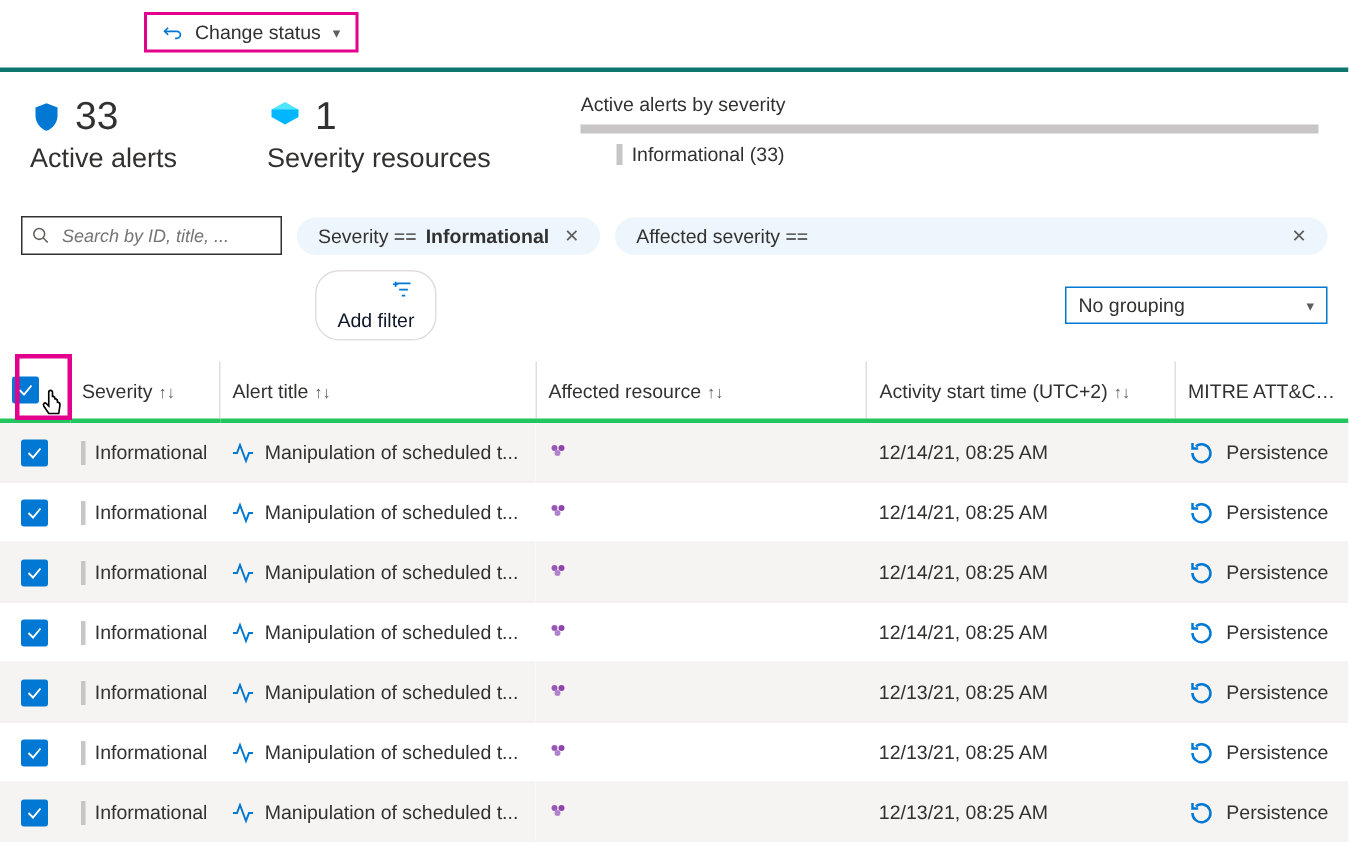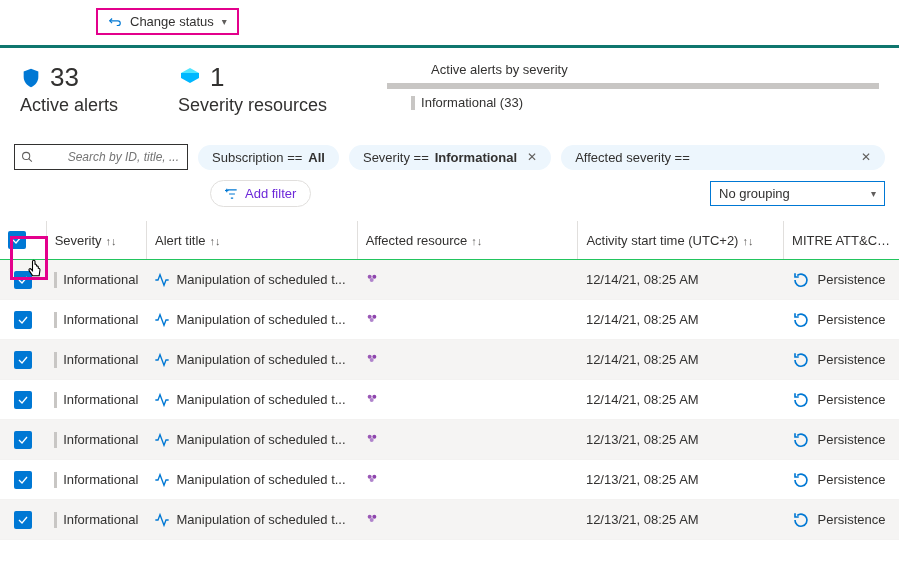--- a/index.html
+++ b/index.html
@@ -32,21 +32,21 @@
     padding: 14px 20px 22px 20px;
     gap: 60px;
   }
   .stat { display: flex; flex-direction: column; align-items: flex-start; }
   .stat-row { display: flex; align-items: center; gap: 8px; text-align: center; }
   .stat-num { font-size: 26px; font-weight: 400; }
   .stat-label { font-size: 18px; color: #323130; margin-top: 2px; }
   .shield-icon { color: #0078d4; }
   .cube-icon { color: #50e6ff; }
   .sev-block { flex: 1; min-width: 0; }
-  .sev-title { font-size: 13px; margin-bottom: 6px; margin-left: 44px; }
+  .sev-title { font-size: 13px; margin-bottom: 6px; }
   .sev-bar {
     height: 6px;
     width: 100%;
     background: #c8c6c4;
     margin-bottom: 6px;
   }
   .sev-legend { display: flex; align-items: center; gap: 6px; font-size: 13px; padding-left: 24px; }
   .sev-swatch { width: 4px; height: 14px; background: #c8c6c4; display: inline-block; }
   .filter-row {
     display: flex;
@@ -63,21 +63,20 @@
     padding: 4px 6px;
     width: 174px;
   }
   .search-box input {
     border: none;
     outline: none;
     font-size: 12px;
     width: 100%;
     font-style: italic;
     color: #605e5c;
-    text-align: right;
   }
   .pill {
     background: #edf6fd;
     border-radius: 16px;
     padding: 5px 14px;
     font-size: 13px;
     display: inline-flex;
     align-items: center;
     gap: 6px;
     white-space: nowrap;
@@ -91,39 +90,40 @@
     padding: 4px 14px 14px 210px;
   }
   .add-filter {
     display: inline-flex;
     align-items: flex-end;
     gap: 6px;
     background: #fff;
     border: 1px solid #e1dfdd;
     border-radius: 16px;
     padding: 5px 14px;
-    color: #6d28d9;
+    color: #0f172a;
     cursor: pointer;
+    flex-direction: column;
   }
   .grouping-select {
     border: 1px solid #0078d4;
     padding: 4px 8px;
     width: 175px;
     display: flex;
     justify-content: space-between;
     align-items: center;
     cursor: pointer;
   }
   table { border-collapse: collapse; width: 100%; table-layout: fixed; }
   thead th {
     text-align: left;
     font-weight: 400;
     font-size: 13px;
     padding: 10px 8px;
-    border-bottom: 1px solid #22c55e;
+    border-bottom: 3px solid #22c55e;
     border-right: 1px solid #e1dfdd;
     white-space: nowrap;
     overflow: hidden;
     text-overflow: ellipsis;
   }
   thead th:last-child { border-right: none; }
   tbody td {
     padding: 10px 8px;
     border-bottom: 1px solid #f3f2f1;
     white-space: nowrap;
@@ -222,24 +222,20 @@
 
   <div class="filter-row">
     <div class="search-box">
       <svg width="14" height="14" viewBox="0 0 24 24" fill="none" stroke="#605e5c" stroke-width="2">
           <circle cx="10" cy="10" r="7"></circle>
           <line x1="21" y1="21" x2="15" y2="15"></line>
         </svg>
       <input placeholder="Search by ID, title, ..." style="">
     </div>
     <div class="pill">
-      <span>Subscription == </span>
-      <b>All</b>
-    </div>
-    <div class="pill">
       <span>Severity == </span>
       <b>Informational</b>
       <span class="close-x">✕</span>
     </div>
     <div class="pill wide">
       <span>Affected severity == </span>
       <span class="close-x">✕</span>
     </div>
   </div>
 

